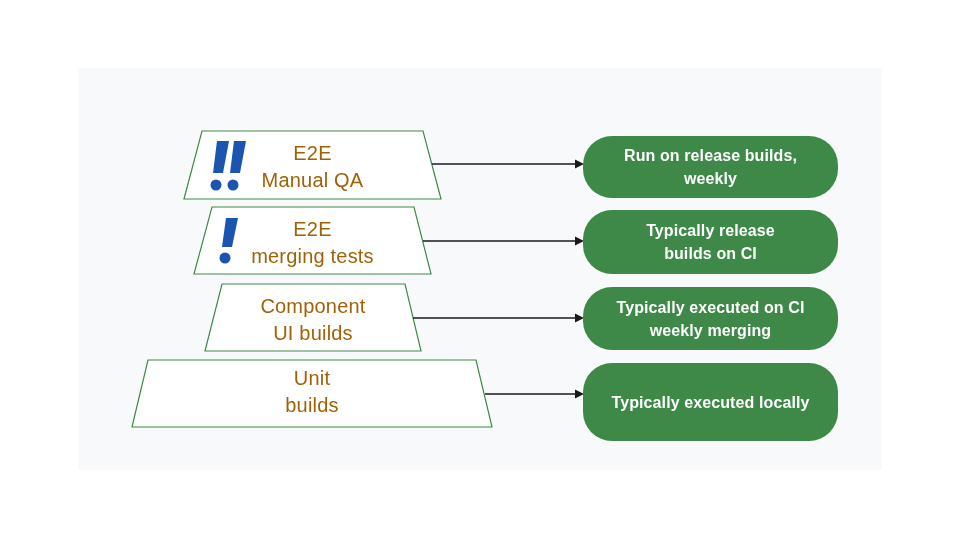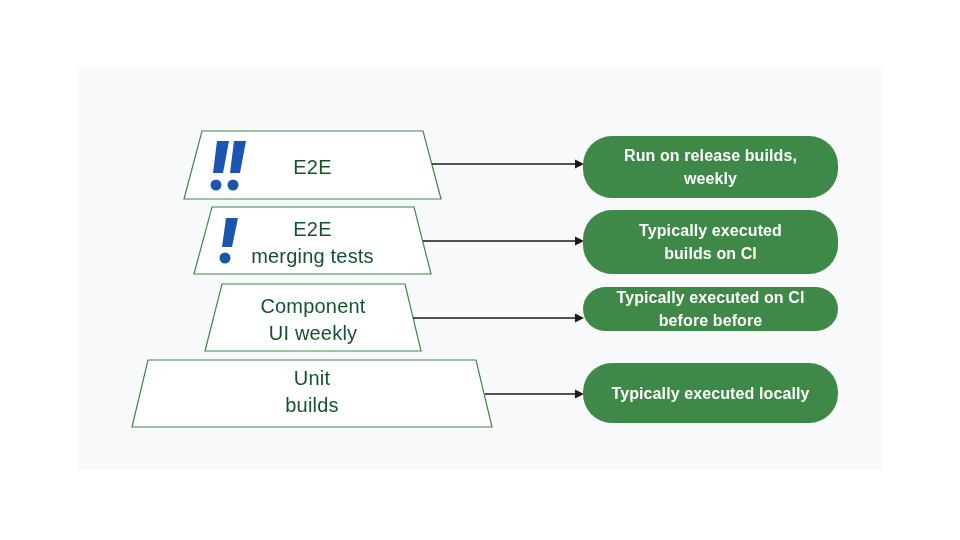--- a/index.html
+++ b/index.html
@@ -11,21 +11,21 @@
   }
   .panel{
     position:absolute;left:78px;top:68px;width:804px;height:402px;
     background:#f8f9fa;
   }
   .shapes{position:absolute;left:0;top:0;}
   .tier{
     position:absolute;display:flex;flex-direction:column;
     align-items:center;justify-content:center;
     padding-top:4px;box-sizing:border-box;
-    color:#14532d;font-size:20px;line-height:27px;font-weight:400;
+    color:#a16207;font-size:20px;line-height:27px;font-weight:400;
     text-align:center;letter-spacing:0.2px;
   }
   .note{
     position:absolute;left:505px;width:255px;
     background:#3e8948;border-radius:29px;
     display:flex;flex-direction:column;align-items:center;justify-content:center;
     color:#ffffff;font-size:16px;line-height:23px;font-weight:600;
     text-align:center;box-sizing:border-box;padding:0 12px;
     letter-spacing:0.1px;
   }
@@ -70,43 +70,44 @@
     <polygon points="29,0 41,0 35,32 25,32" fill="#1b55b0"></polygon>
     <circle cx="28" cy="44" r="5.5" fill="#1b55b0"></circle>
   </svg>
   <svg class="badge" style="left:138px;top:150px;" width="24" height="46" viewBox="0 0 24 46">
     <polygon points="10,0 22,0 16,29 6,29" fill="#1b55b0"></polygon>
     <circle cx="9" cy="40" r="5.5" fill="#1b55b0"></circle>
   </svg>
 
   <div class="tier" style="left:106px;top:63px;width:257px;height:68px;">
     <span>E2E</span>
+    <span>Manual QA</span>
   </div>
   <div class="tier" style="left:116px;top:139px;width:237px;height:67px;">
     <span>E2E</span>
     <span>merging tests</span>
   </div>
   <div class="tier" style="left:127px;top:216px;width:216px;height:67px;">
     <span>Component</span>
-    <span>UI weekly</span>
+    <span>UI builds</span>
   </div>
   <div class="tier" style="left:54px;top:292px;width:360px;height:59px;">
     <span>Unit</span>
     <span>builds</span>
   </div>
 
   <div class="note" style="top:68px;height:62px;">
     <span>Run on release builds,</span>
     <span>weekly</span>
   </div>
   <div class="note" style="top:142px;height:64px;">
-    <span>Typically executed</span>
+    <span>Typically release</span>
     <span>builds on CI</span>
   </div>
-  <div class="note" style="top:219px;height:44px;">
+  <div class="note" style="top:219px;height:63px;">
     <span>Typically executed on CI</span>
-    <span>before before</span>
+    <span>weekly merging</span>
   </div>
-  <div class="note" style="top:295px;height:60px;">
+  <div class="note" style="top:295px;height:78px;">
     <span>Typically executed locally</span>
   </div>
 
 </div>
 
 </body></html>

